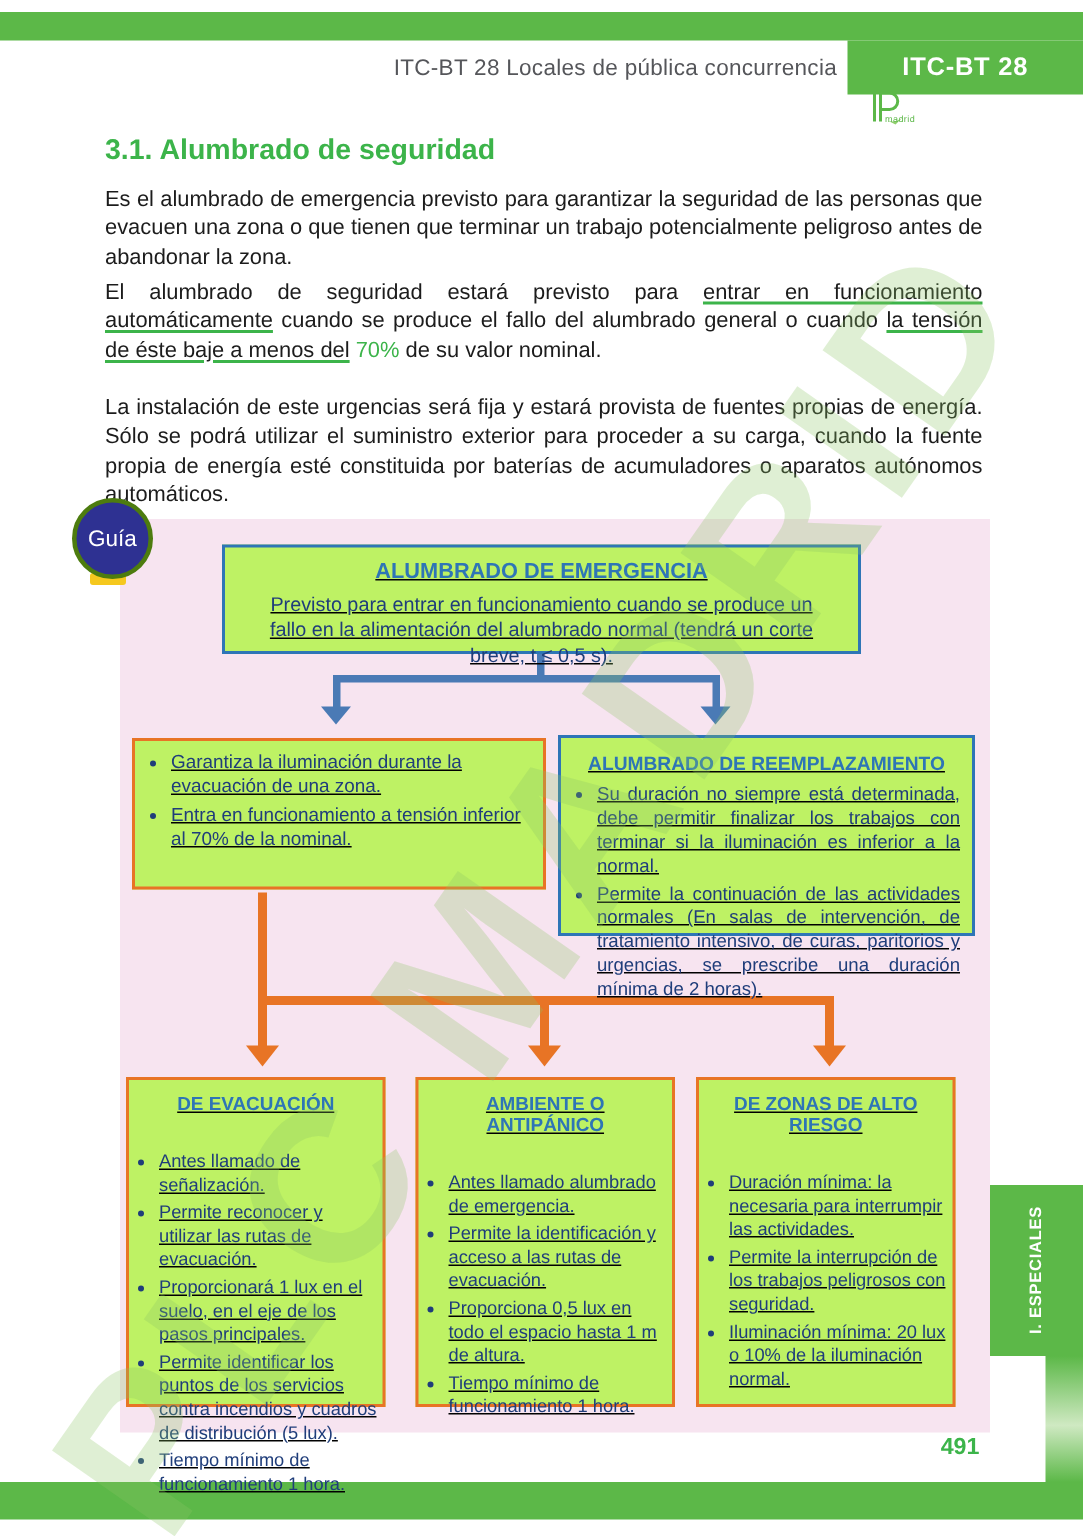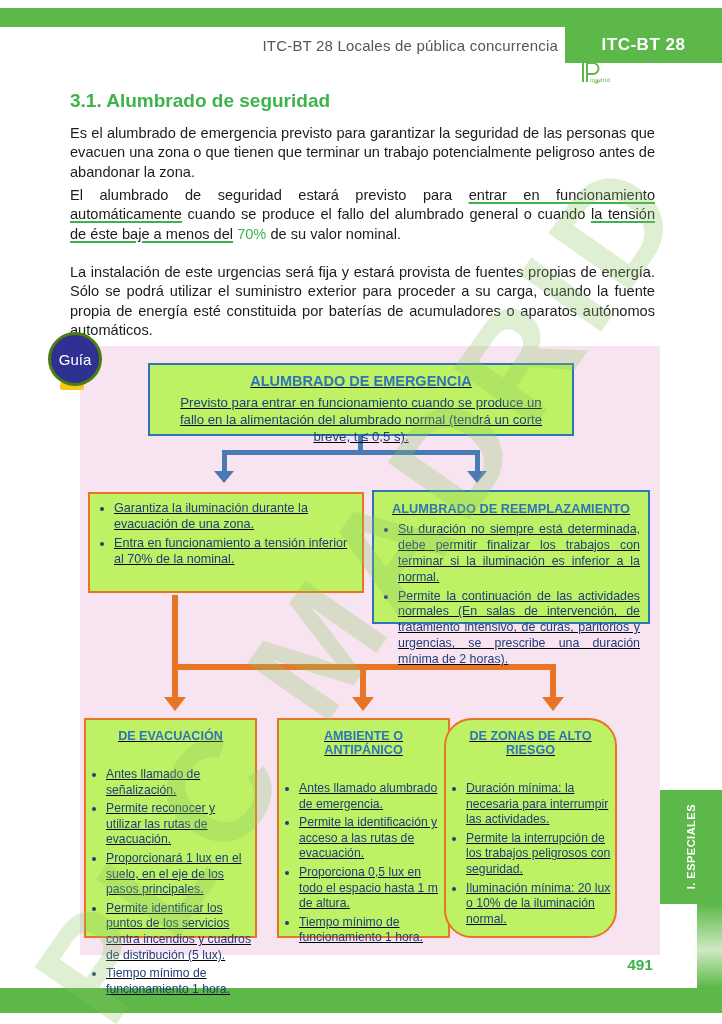--- a/index.html
+++ b/index.html
@@ -53,21 +53,21 @@
   .seg-box .dtitle{font-size:13px;margin-top:9px;}
   .seg-box li{font-size:12.6px;}
   .reemp-box{left:372px;top:490px;width:278px;height:134px;border:2px solid #2e75b6;}
   .reemp-box .dtitle{font-size:12.8px;margin-top:9px;}
   .reemp-box li{font-size:12.4px;text-align:justify;}
 
   .b-box{top:718px;width:173px;height:220px;border:2px solid #e87425;}
   .b-box .dtitle{font-size:12.6px;margin-top:9px;padding:0 8px;}
   .b-box ul{padding:0 4px 0 20px;margin-top:24px;}
   .b-box li{font-size:12.2px;}
-  .b1{left:84px;} .b2{left:277px;} .b3{left:444px;border-radius:28px;}
+  .b1{left:84px;} .b2{left:277px;} .b3{left:464px;}
 
   
   .conn{position:absolute;z-index:2;}
   .blue{background:#4a7ab5;}
   .orange-c{background:#e87425;}
   .arrow-down-blue{width:0;height:0;border-left:10px solid transparent;
     border-right:10px solid transparent;border-top:12px solid #4a7ab5;}
   .arrow-down-orange{width:0;height:0;border-left:11px solid transparent;
     border-right:11px solid transparent;border-top:14px solid #e87425;}
 

